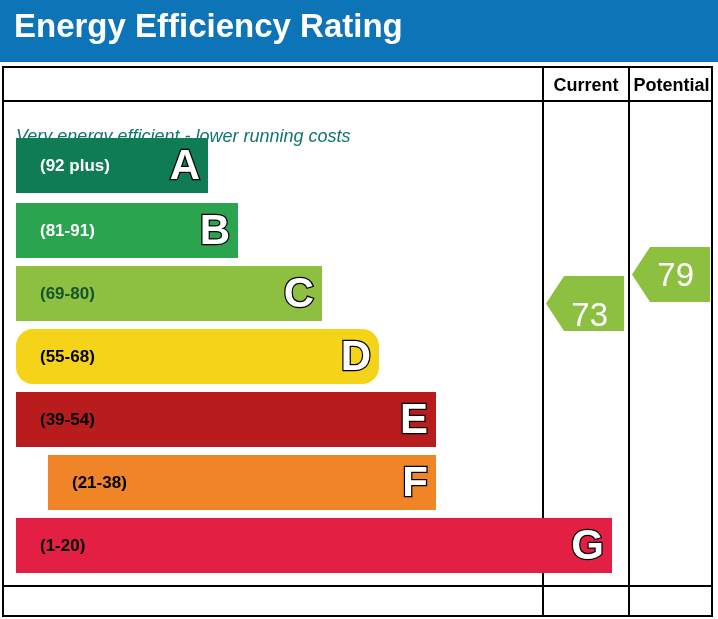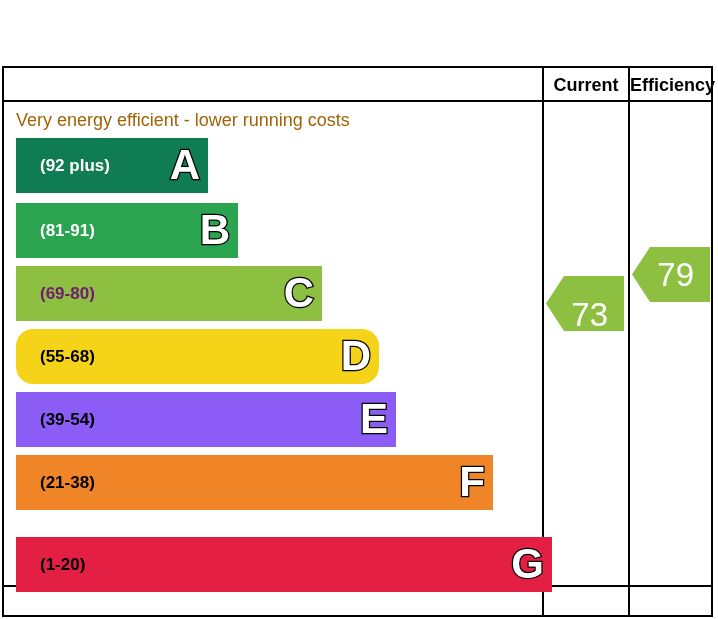--- a/index.html
+++ b/index.html
@@ -93,23 +93,25 @@
     white-space: nowrap;
   }
   .col-head.current   { left: 544px; width: 84px; }
   .col-head.potential { left: 630px; width: 83px; }
 
   
   .caption {
     position: absolute;
     left: 16px;
     font-size: 18px;
-    color: #a16207;
-    white-space: nowrap;
-    font-family: "Liberation Sans", sans-serif;
+    font-style: italic;
+    color: #0f766e;
+    white-space: nowrap;
+    font-family: "Liberation Sans", sans-serif;
+    margin-top: 16px;
   }
   .caption.top    { top: 110px; }
   .caption.bottom { top: 590px; }
 
   
   .band {
     position: absolute;
     left: 16px;
     height: 55px;
   }
@@ -152,58 +154,61 @@
     padding-right: 16px;
     line-height: 1;
     font-family: "Liberation Sans", sans-serif;
   }
 </style>
 </head>
 <body>
 
 <div id="eer-root">
 
+  <div class="title-bar">
+    <div class="title-text">Energy Efficiency Rating</div>
+  </div>
 
   <div class="table-frame"></div>
   <div class="vline current"></div>
   <div class="vline potential"></div>
   <div class="hline-head"></div>
   <div class="hline-foot"></div>
 
   <div class="col-head current">Current</div>
-  <div class="col-head potential">Efficiency</div>
+  <div class="col-head potential">Potential</div>
 
   <div class="caption top">Very energy efficient - lower running costs</div>
 
   <div id="bands-layer">
       <div class="band" style="top: 138px; width: 192px; background: rgb(15, 124, 83);">
         <span class="band-range" style="color: rgb(255, 255, 255);">(92 plus)</span>
         <span class="band-letter">A</span>
       </div>
       <div class="band" style="top: 203px; width: 222px; background: rgb(43, 164, 79);">
         <span class="band-range" style="color: rgb(255, 255, 255);">(81-91)</span>
         <span class="band-letter">B</span>
       </div>
       <div class="band" style="top: 266px; width: 306px; background: rgb(141, 192, 64);">
-        <span class="band-range" style="color: #701a75;">(69-80)</span>
+        <span class="band-range" style="color: #14532d;">(69-80)</span>
         <span class="band-letter">C</span>
       </div>
       <div class="band" style="top: 329px; width: 363px; background: rgb(245, 211, 24); border-radius: 17px;">
         <span class="band-range" style="color: rgb(0, 0, 0);">(55-68)</span>
         <span class="band-letter">D</span>
       </div>
-      <div class="band" style="top: 392px; width: 380px; background: #8b5cf6;">
+      <div class="band" style="top: 392px; width: 420px; background: #b91c1c;">
         <span class="band-range" style="color: rgb(0, 0, 0);">(39-54)</span>
         <span class="band-letter">E</span>
       </div>
-      <div class="band" style="top: 455px; width: 477px; background: rgb(239, 133, 38);">
+      <div class="band" style="top: 455px; width: 388px; background: rgb(239, 133, 38); margin-left: 32px;">
         <span class="band-range" style="color: rgb(0, 0, 0);">(21-38)</span>
         <span class="band-letter">F</span>
       </div>
-      <div class="band" style="top: 518px; width: 536px; background: rgb(227, 32, 68); margin-top: 19px;">
+      <div class="band" style="top: 518px; width: 596px; background: rgb(227, 32, 68);">
         <span class="band-range" style="color: rgb(0, 0, 0);">(1-20)</span>
         <span class="band-letter">G</span>
       </div>
     </div>
   <div id="ratings-layer">
       <div class="arrow" style="left: 546px; top: 276px; width: 78px; background: rgb(141, 192, 64); align-items: flex-end;">
         <span class="arrow-value">73</span>
       </div>
       <div class="arrow" style="left: 632px; top: 247px; width: 78px; background: rgb(141, 192, 64);">
         <span class="arrow-value">79</span>

